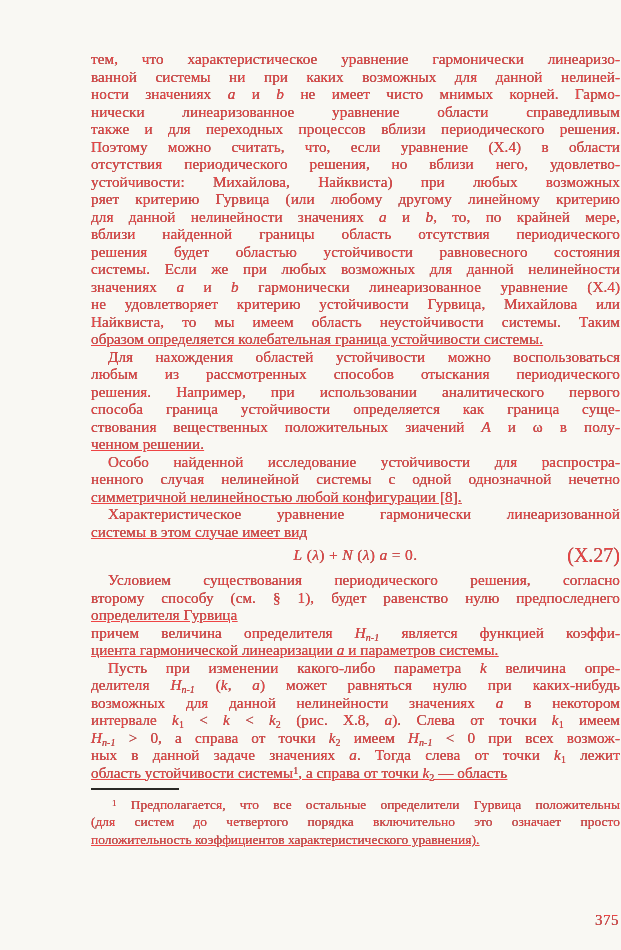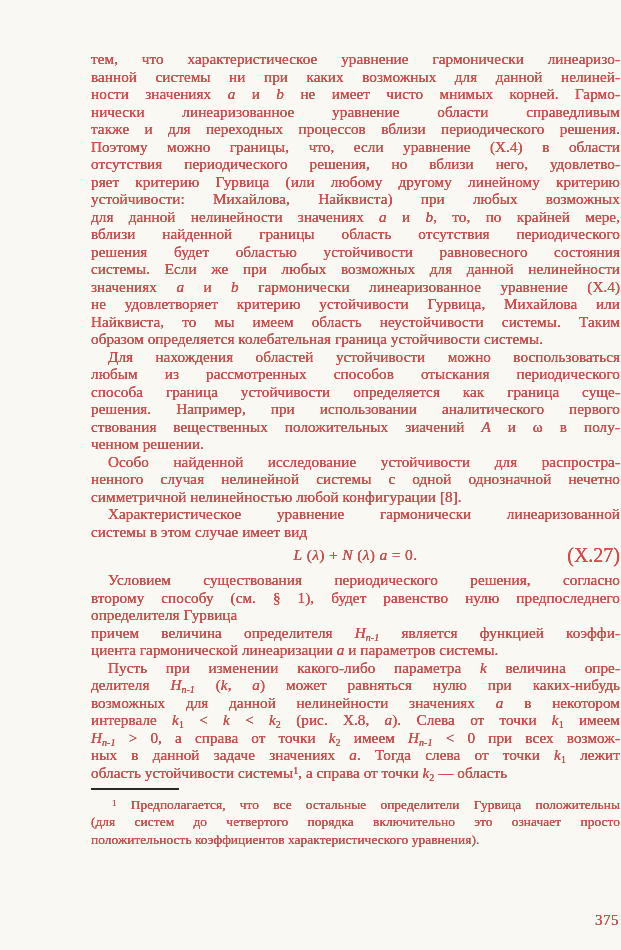--- a/index.html
+++ b/index.html
@@ -24,21 +24,21 @@
   .line {
     font-size: 15.2px;
     height: 17.5px;
     line-height: 17.5px;
     text-align: justify;
     text-align-last: justify;
     letter-spacing: 0.05px;
     text-shadow: 0 0 0.4px rgba(30,27,24,0.85);
     white-space: nowrap;
   }
-  .line.last { text-align-last: left; }
+  .line.last { text-align-last: left; text-decoration: underline; }
   .line.indent { text-indent: 17px; }
   .it { font-style: italic; }
   sub { font-size: 10px; line-height: 0; vertical-align: -3px; }
   sup { font-size: 10px; line-height: 0; vertical-align: 4px; }
   .formula-row {
     position: relative;
     height: 20px;
     margin: 5px 0 6px 0;
     text-align: center;
   }
@@ -79,38 +79,38 @@
 <body>
 
 <div class="page">
   <div class="content">
       <div class="para">
         <div class="line">тем, что характеристическое уравнение гармонически линеаризо-</div>
         <div class="line">ванной системы ни при каких возможных для данной нелиней-</div>
         <div class="line">ности значениях <span class="it">a</span> и <span class="it">b</span> не имеет чисто мнимых корней. Гармо-</div>
         <div class="line">нически линеаризованное уравнение области справедливым</div>
         <div class="line">также и для переходных процессов вблизи периодического решения.</div>
-        <div class="line">Поэтому можно границы, что, если уравнение (X.4) в области</div>
+        <div class="line">Поэтому можно считать, что, если уравнение (X.4) в области</div>
         <div class="line">отсутствия периодического решения, но вблизи него, удовлетво-</div>
+        <div class="line">устойчивости: Михайлова, Найквиста) при любых возможных</div>
         <div class="line">ряет критерию Гурвица (или любому другому линейному критерию</div>
-        <div class="line">устойчивости: Михайлова, Найквиста) при любых возможных</div>
         <div class="line">для данной нелинейности значениях <span class="it">a</span> и <span class="it">b</span>, то, по крайней мере,</div>
         <div class="line">вблизи найденной границы область отсутствия периодического</div>
         <div class="line">решения будет областью устойчивости равновесного состояния</div>
         <div class="line">системы. Если же при любых возможных для данной нелинейности</div>
         <div class="line">значениях <span class="it">a</span> и <span class="it">b</span> гармонически линеаризованное уравнение (X.4)</div>
         <div class="line">не удовлетворяет критерию устойчивости Гурвица, Михайлова или</div>
         <div class="line">Найквиста, то мы имеем область неустойчивости системы. Таким</div>
         <div class="line last">образом определяется колебательная граница устойчивости системы.</div>
       </div>
       <div class="para">
         <div class="line indent">Для нахождения областей устойчивости можно воспользоваться</div>
         <div class="line">любым из рассмотренных способов отыскания периодического</div>
+        <div class="line">решения. Например, при использовании аналитического первого</div>
         <div class="line">способа граница устойчивости определяется как граница суще-</div>
-        <div class="line">решения. Например, при использовании аналитического первого</div>
         <div class="line">ствования вещественных положительных зиачений <span class="it">A</span> и ω в полу-</div>
         <div class="line last">ченном решении.</div>
       </div>
       <div class="para">
         <div class="line indent">Особо найденной исследование устойчивости для распростра-</div>
         <div class="line">ненного случая нелинейной системы с одной однозначной нечетно</div>
         <div class="line last">симметричной нелинейностью любой конфигурации [8].</div>
       </div>
       <div class="para">
         <div class="line indent">Характеристическое уравнение гармонически линеаризованной</div>

